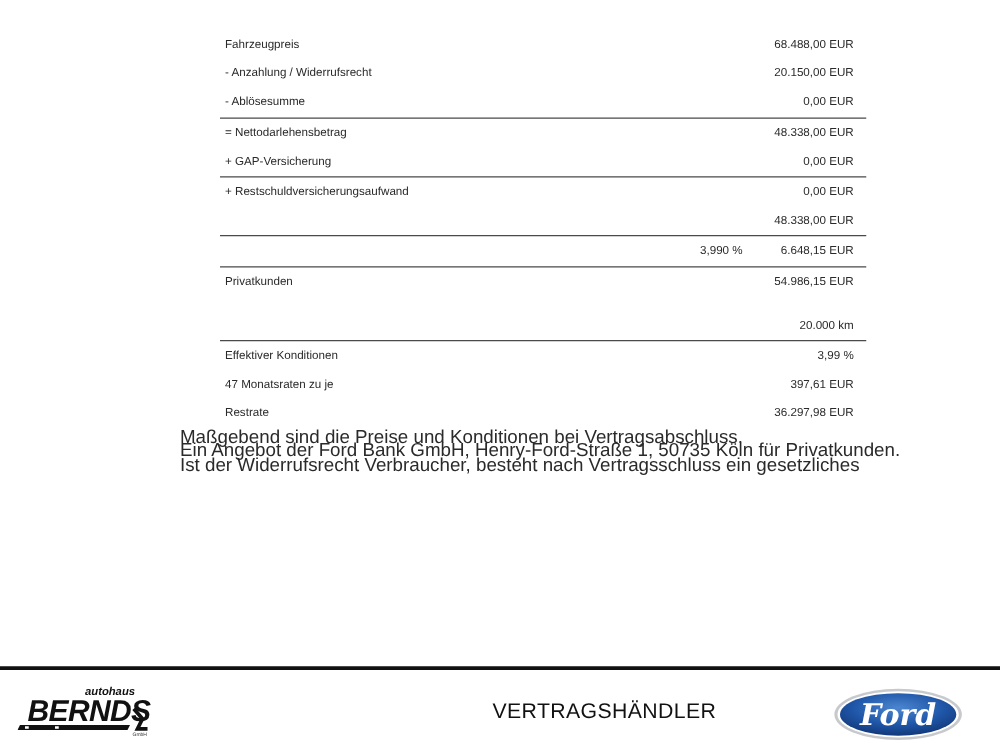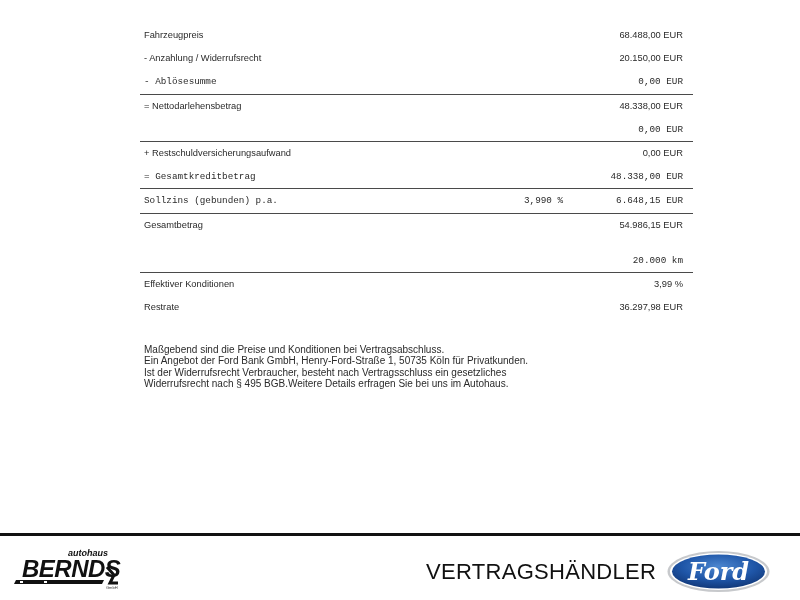--- a/index.html
+++ b/index.html
@@ -1,29 +1,29 @@
 <!DOCTYPE html>
 <html><head>
 <meta charset="utf-8">
 <style>
   html, body { margin:0; padding:0; background:#ffffff; }
   body { width:800px; height:600px; position:relative; overflow:hidden;
          font-family:"Liberation Sans", sans-serif; color:#222; }
   .table { position:absolute; left:140px; top:24px; width:553px; }
-  .row { position:relative; height:23.2px; line-height:23px; font-size:9.3px; color:#2a2a2a; }
+  .row { position:relative; height:23.2px; line-height:23px; font-size:9.3px; color:#2a2a2a;margin-left:36px; }
   .row .lbl { position:absolute; left:4px; top:0; }
   .row .mid { position:absolute; left:384px; top:0; }
   .row .val { position:absolute; right:10px; top:0; }
-  .row.rule { border-bottom:1.3px solid #4a4a4a;font-family:Liberation Mono, monospace; }
+  .row.rule { border-bottom:1.3px solid #4a4a4a; }
   .gap { height:12px; }
-  .note { position:absolute; left:144px; top:344px; width:420px; font-size:10px; line-height:11.3px; color:#2a2a2a; }
+  .note { position:absolute; left:144px; top:344px; width:420px; font-size:15px; line-height:11.3px; color:#2a2a2a; }
   .note div { white-space:nowrap; }
   .footer-line { position:absolute; left:0; top:533px; width:800px; height:3px; background:#111; }
   .bernds { position:absolute; left:14px; top:545px; width:108px; height:44px; }
-  .dealer { position:absolute; left:426px; top:559px; font-size:22px; letter-spacing:0.3px; color:#111; }
+  .dealer { position:absolute; left:394px; top:559px; font-size:17px; letter-spacing:0.3px; color:#111; }
   .ford { position:absolute; left:666px; top:550px; width:105px; height:43px; }
 </style>
 </head>
 <body>
 
 <div class="table">
   <div class="row">
     <span class="lbl">Fahrzeugpreis</span>
     <span class="val">68.488,00 EUR</span>
   </div>
@@ -33,60 +33,62 @@
   </div>
   <div class="row rule">
     <span class="lbl">- Ablösesumme</span>
     <span class="val">0,00 EUR</span>
   </div>
   <div class="row">
     <span class="lbl">= Nettodarlehensbetrag</span>
     <span class="val">48.338,00 EUR</span>
   </div>
   <div class="row rule">
+    <span class="lbl">+ GAP-Versicherung</span>
     <span class="val">0,00 EUR</span>
   </div>
   <div class="row">
     <span class="lbl">+ Restschuldversicherungsaufwand</span>
     <span class="val">0,00 EUR</span>
   </div>
   <div class="row rule">
-    <span class="lbl">= Gesamtkreditbetrag</span>
     <span class="val">48.338,00 EUR</span>
   </div>
   <div class="row rule">
-    <span class="lbl">Sollzins (gebunden) p.a.</span>
     <span class="mid">3,990 %</span>
     <span class="val">6.648,15 EUR</span>
   </div>
   <div class="row">
-    <span class="lbl">Gesamtbetrag</span>
+    <span class="lbl">Privatkunden</span>
     <span class="val">54.986,15 EUR</span>
   </div>
 
   <div class="gap"></div>
 
   <div class="row rule">
     <span class="val">20.000 km</span>
   </div>
   <div class="row">
     <span class="lbl">Effektiver Konditionen</span>
     <span class="val">3,99 %</span>
   </div>
   <div class="row">
+    <span class="lbl">47 Monatsraten zu je</span>
+    <span class="val">397,61 EUR</span>
+  </div>
+  <div class="row">
     <span class="lbl">Restrate</span>
     <span class="val">36.297,98 EUR</span>
   </div>
 </div>
 
 <div class="note">
   <div>Maßgebend sind die Preise und Konditionen bei Vertragsabschluss.</div>
   <div>Ein Angebot der Ford Bank GmbH, Henry-Ford-Straße 1, 50735 Köln für Privatkunden.</div>
   <div>Ist der Widerrufsrecht Verbraucher, besteht nach Vertragsschluss ein gesetzliches</div>
-  <div>Widerrufsrecht nach § 495 BGB.Weitere Details erfragen Sie bei uns im Autohaus.</div>
 </div>
 
 <div class="footer-line"></div>
 
 <svg class="bernds" viewBox="0 0 108 44">
   <text x="54" y="11" font-family="Liberation Sans, sans-serif" font-size="9" font-weight="bold" font-style="italic" fill="#111">autohaus</text>
   <text x="8" y="32" font-family="Liberation Sans, sans-serif" font-size="24" font-weight="bold" font-style="italic" fill="#111" letter-spacing="-0.5">BERNDS</text>
   <polygon points="2,35 90,35 88,39 0,39" fill="#111"></polygon>
   <rect x="6" y="36" width="3" height="2" fill="#fff"></rect>
   <rect x="30" y="36" width="3" height="2" fill="#fff"></rect>

